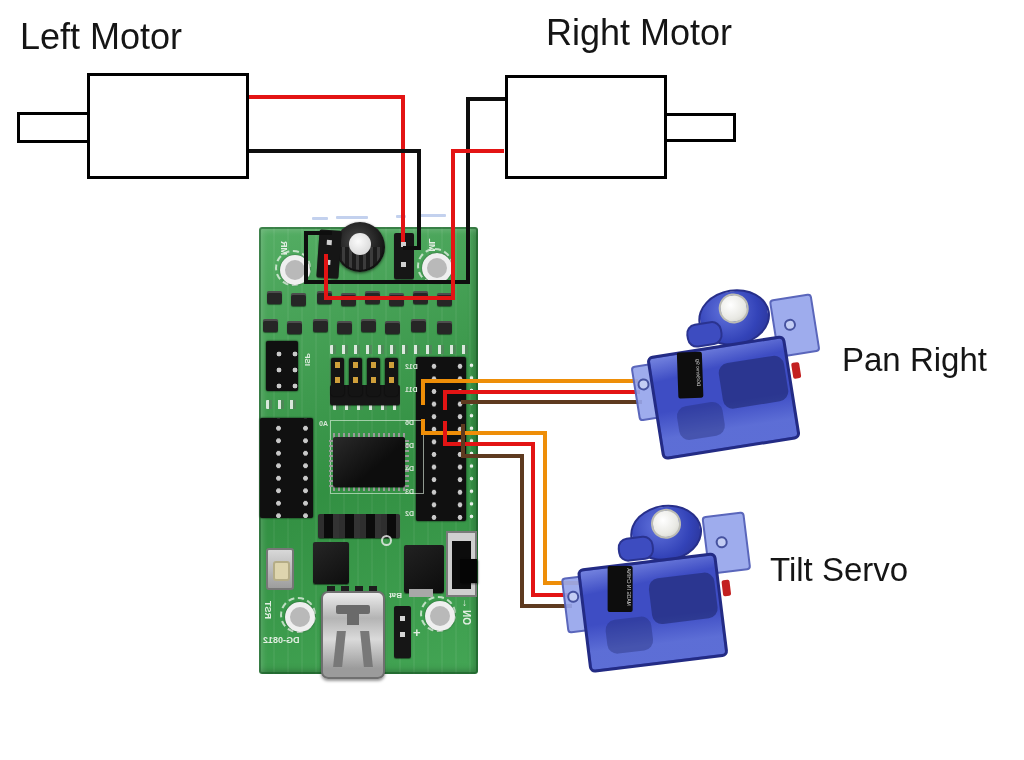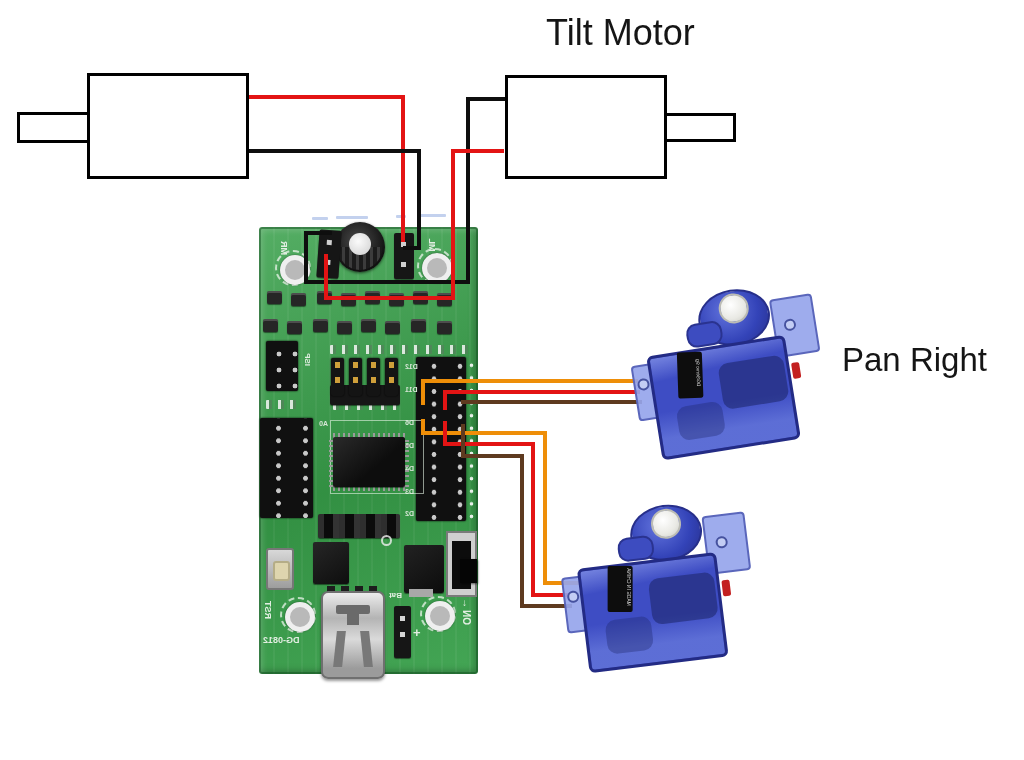--- a/index.html
+++ b/index.html
@@ -41,22 +41,24 @@
   .sv-shaft{position:absolute;width:30px;height:30px;border-radius:50%;background:radial-gradient(circle at 40% 35%,#ffffff,#e9e9e4 60%,#c9c9c2);border:2px solid #bcbcb4;box-sizing:border-box;}
   .sv-sticker{position:absolute;background:#0d0d0d;border-radius:2px;overflow:hidden;}
   .sv-sticker span{position:absolute;left:-14px;top:18px;width:70px;color:#ddd;font-size:5px;line-height:6px;transform:rotate(90deg) scaleX(-1);display:block;text-align:center;}
   .artifact{position:absolute;height:3px;background:#b4c6ea;opacity:.8;border-radius:1px;}
 </style>
 </head>
 <body>
 
 <div id="canvas">
 
-  <div class="dlabel" style="left:546px;top:12px;">Tilt Motor</div>
+  <div class="dlabel" style="left:20px;top:16px;">Left Motor</div>
+  <div class="dlabel" style="left:546px;top:12px;">Right Motor</div>
   <div class="dlabel small" style="left:842px;top:341px;">Pan Right</div>
+  <div class="dlabel small" style="left:770px;top:551px;">Tilt Servo</div>
 
   <div class="artifact" style="left:312px;top:217px;width:16px;"></div>
   <div class="artifact" style="left:336px;top:216px;width:32px;"></div>
   <div class="artifact" style="left:396px;top:215px;width:10px;"></div>
   <div class="artifact" style="left:418px;top:214px;width:28px;"></div>
 
   <div id="board" style="background-color: rgb(56, 160, 74);">
 
     <div class="holering" style="left:16px;top:23px;"></div>
     <div class="hole" style="left:21px;top:28px;"></div>

